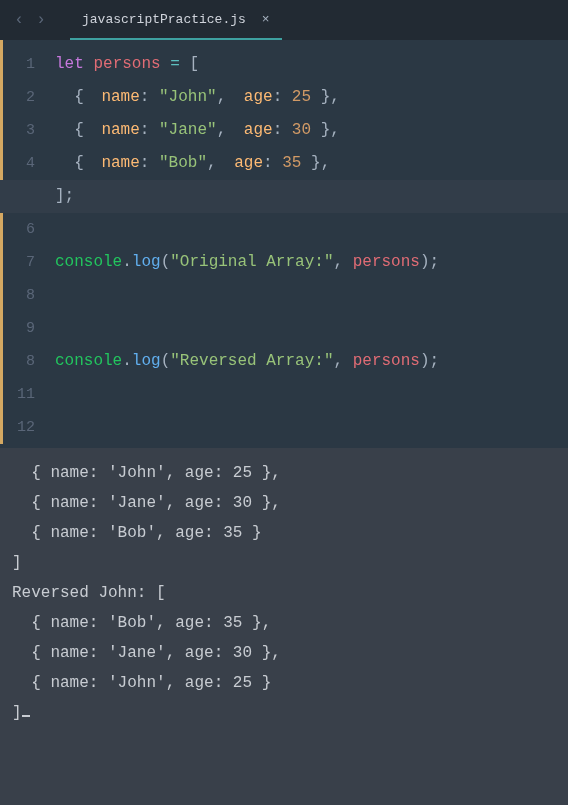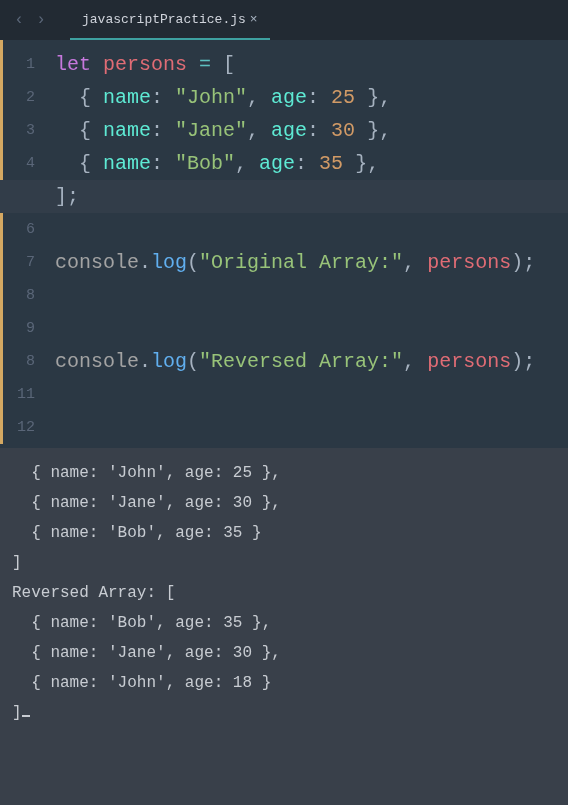--- a/index.html
+++ b/index.html
@@ -32,21 +32,21 @@
     .nav-arrow {
       color: #5a6678;
       font-size: 16px;
       cursor: pointer;
       width: 18px;
       text-align: center;
     }
     .tab {
       display: flex;
       align-items: center;
-      gap: 4px;
+      gap: 16px;
       padding: 0 12px;
       height: 100%;
       color: #d0d4dc;
       font-size: 13px;
       border-bottom: 2px solid #3ea0a0;
       position: relative;
     }
     .tab-close {
       color: #a6b2c0;
       font-size: 13px;
@@ -76,38 +76,38 @@
     }
     .code {
       flex: 1;
       padding-top: 8px;
       padding-left: 6px;
     }
     .code-line {
       height: 33px;
       line-height: 33px;
       white-space: pre;
-      font-size: 20px;
+      font-size: 16px;
     }
     .code-line.highlight {
       background: #323d49;
       margin-left: -55px;
       padding-left: 55px;
       margin-right: 0;
     }
     .kw { color: #c678dd; }
     .var { color: #e06c75; }
     .op { color: #5dc0c0; }
-    .prop { color: #5eead4; }
+    .prop { color: #fdba74; margin-left: 8px; }
     .str { color: #98c379; }
     .num { color: #d19a66; }
     .punct { color: #a6b2c0; }
     .fn { color: #61afef; }
     .fname { color: #5dc0c0; }
-    .obj { color: #a3a3a3; }
+    .obj { color: #22c55e; }
     
     .output {
       background: #39404a;
       padding: 10px 12px;
       font-size: 16px;
       line-height: 30px;
       color: #c8ccd2;
       margin-top: 4px;
       height: 360px;
     }
@@ -162,18 +162,18 @@
     <div class="code-line"><span class="obj">console</span><span class="punct">.</span><span class="fn">log</span><span class="punct">(</span><span class="str">"Reversed Array:"</span><span class="punct">, </span><span class="var">persons</span><span class="punct">);</span></div>
     <div class="code-line"></div>
   </div>
 </div>
 
 <div class="output">
   <div class="out-line">  { name: 'John', age: 25 },</div>
   <div class="out-line">  { name: 'Jane', age: 30 },</div>
   <div class="out-line">  { name: 'Bob', age: 35 }</div>
   <div class="out-line">]</div>
-  <div class="out-line">Reversed Array: [</div>
+  <div class="out-line">Reversed John: [</div>
   <div class="out-line">  { name: 'Bob', age: 35 },</div>
   <div class="out-line">  { name: 'Jane', age: 30 },</div>
-  <div class="out-line">  { name: 'John', age: 18 }</div>
+  <div class="out-line">  { name: 'John', age: 25 }</div>
   <div class="out-line"><span>]</span><span class="cursor-mark"></span></div>
 </div>
 
 </body></html>

